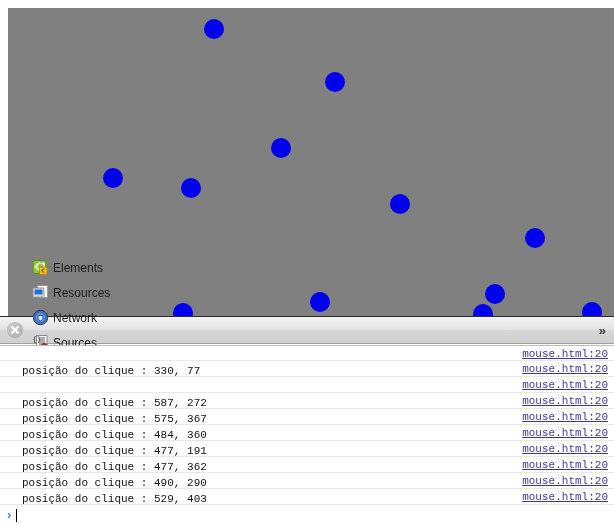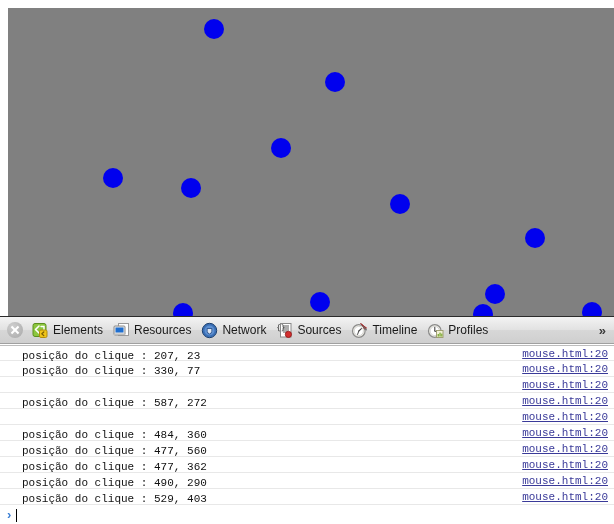--- a/index.html
+++ b/index.html
@@ -202,21 +202,21 @@
         <div class="dot" style="width: 20px; height: 20px; left: 165px; top: 295px; background: rgb(0, 0, 238);"></div>
         <div class="dot" style="width: 20px; height: 20px; left: 465px; top: 296px; background: rgb(0, 0, 238);"></div>
         <div class="dot" style="width: 20px; height: 20px; left: 574px; top: 294px; background: rgb(0, 0, 238);"></div>
       </div>
   </div>
 
   <div id="devtools">
 
     <div id="toolbar">
       <div class="close-btn"></div>
-      <div id="tabs-container" style="display:flex;align-items:center;">
+      <div id="tabs-container" style="display:flex;align-items:flex-start;flex-direction:column;">
           <div class="tab">
             <span style="display: flex;">
               <svg class="tab-icon" viewBox="0 0 17 17">
                 <rect x="1" y="1.5" width="13" height="13" rx="2" fill="#8cc63f" stroke="#5c8f1f" stroke-width="1"></rect>
                 <path d="M7 4 L3.5 7.5 L7 11" fill="none" stroke="#ffffff" stroke-width="1.6" stroke-linecap="round" stroke-linejoin="round"></path>
                 <path d="M9 4.5 L12 4.5 L12 9" fill="none" stroke="#ffffff" stroke-width="1.4" stroke-linecap="round"></path>
                 <rect x="7.5" y="8" width="7.5" height="7.5" rx="1.4" fill="#f0c419" stroke="#b28c0d" stroke-width="1"></rect>
                 <path d="M11.8 10 L9.8 11.8 L11.8 13.6" fill="none" stroke="#7a5e04" stroke-width="1.2" stroke-linecap="round" stroke-linejoin="round"></path>
               </svg>
             </span>
@@ -289,27 +289,27 @@
               </svg>
             </span>
             <span class="tab-label">Profiles</span>
           </div>
         </div>
       <div class="overflow-btn">»</div>
     </div>
 
     <div id="console">
       <div id="log-list">
-          <div class="log-row"><span class="log-msg">posição do clique : 207, 23</span><span class="log-src">mouse.html:20</span></div>
+          <div class="log-row"><span class="log-src">mouse.html:20</span></div>
           <div class="log-row"><span class="log-msg">posição do clique : 330, 77</span><span class="log-src">mouse.html:20</span></div>
           <div class="log-row"><span class="log-src">mouse.html:20</span></div>
           <div class="log-row"><span class="log-msg">posição do clique : 587, 272</span><span class="log-src">mouse.html:20</span></div>
-          <div class="log-row"><span class="log-src">mouse.html:20</span></div>
+          <div class="log-row"><span class="log-msg">posição do clique : 575, 367</span><span class="log-src">mouse.html:20</span></div>
           <div class="log-row"><span class="log-msg">posição do clique : 484, 360</span><span class="log-src">mouse.html:20</span></div>
-          <div class="log-row"><span class="log-msg">posição do clique : 477, 560</span><span class="log-src">mouse.html:20</span></div>
+          <div class="log-row"><span class="log-msg">posição do clique : 477, 191</span><span class="log-src">mouse.html:20</span></div>
           <div class="log-row"><span class="log-msg">posição do clique : 477, 362</span><span class="log-src">mouse.html:20</span></div>
           <div class="log-row"><span class="log-msg">posição do clique : 490, 290</span><span class="log-src">mouse.html:20</span></div>
           <div class="log-row"><span class="log-msg">posição do clique : 529, 403</span><span class="log-src">mouse.html:20</span></div>
         </div>
       <div id="prompt-row">
         <span class="prompt-arrow">›</span>
         <span class="prompt-caret"></span>
         <span id="prompt-input"></span>
       </div>
     </div>

